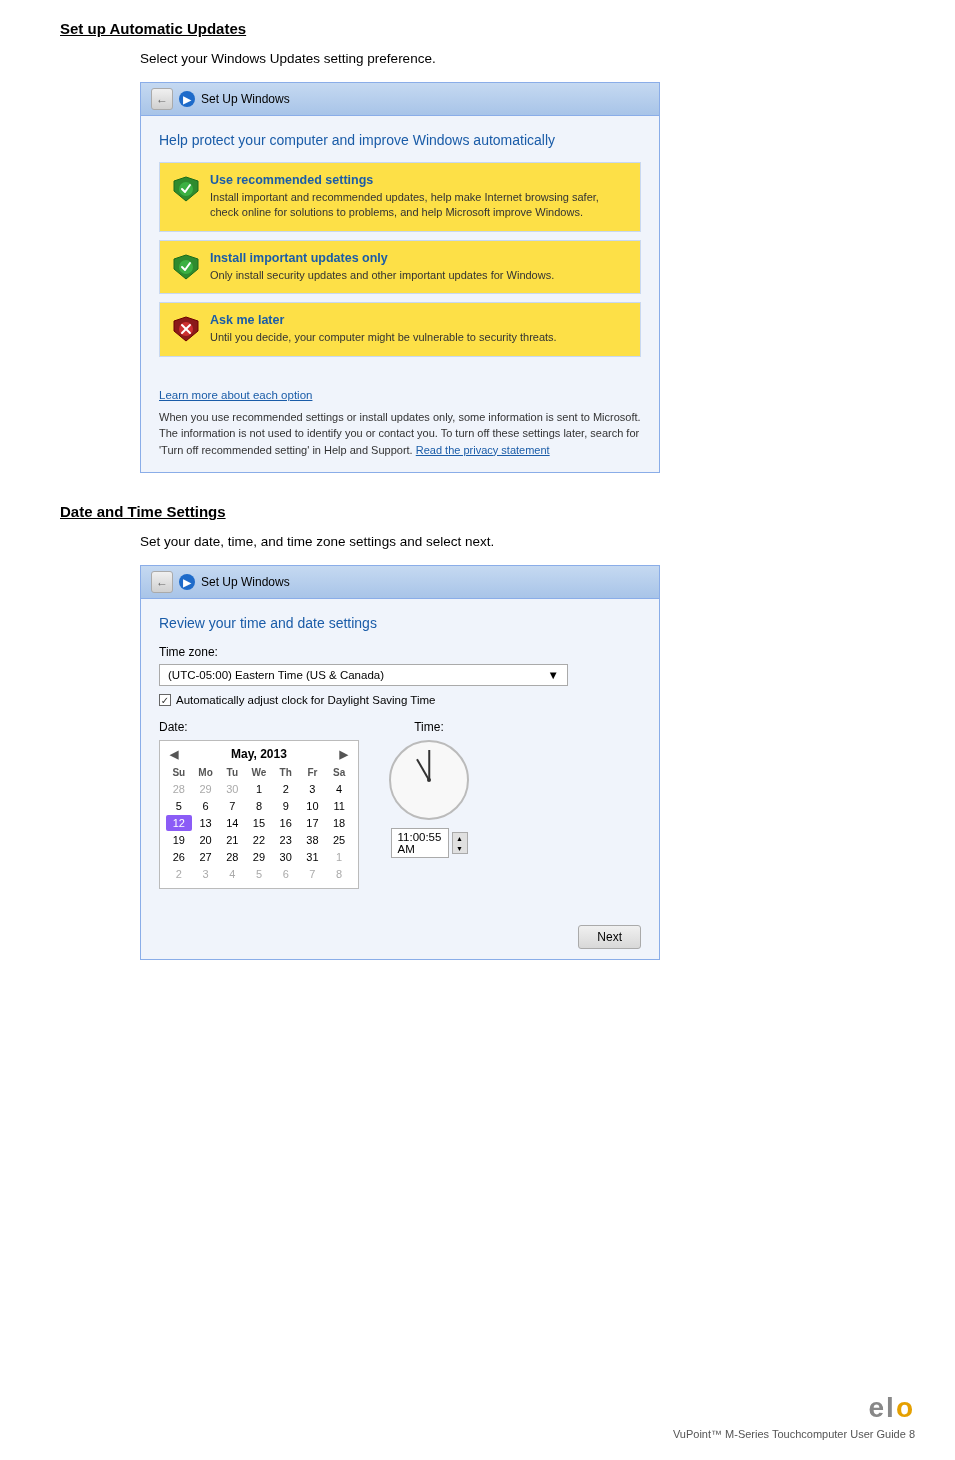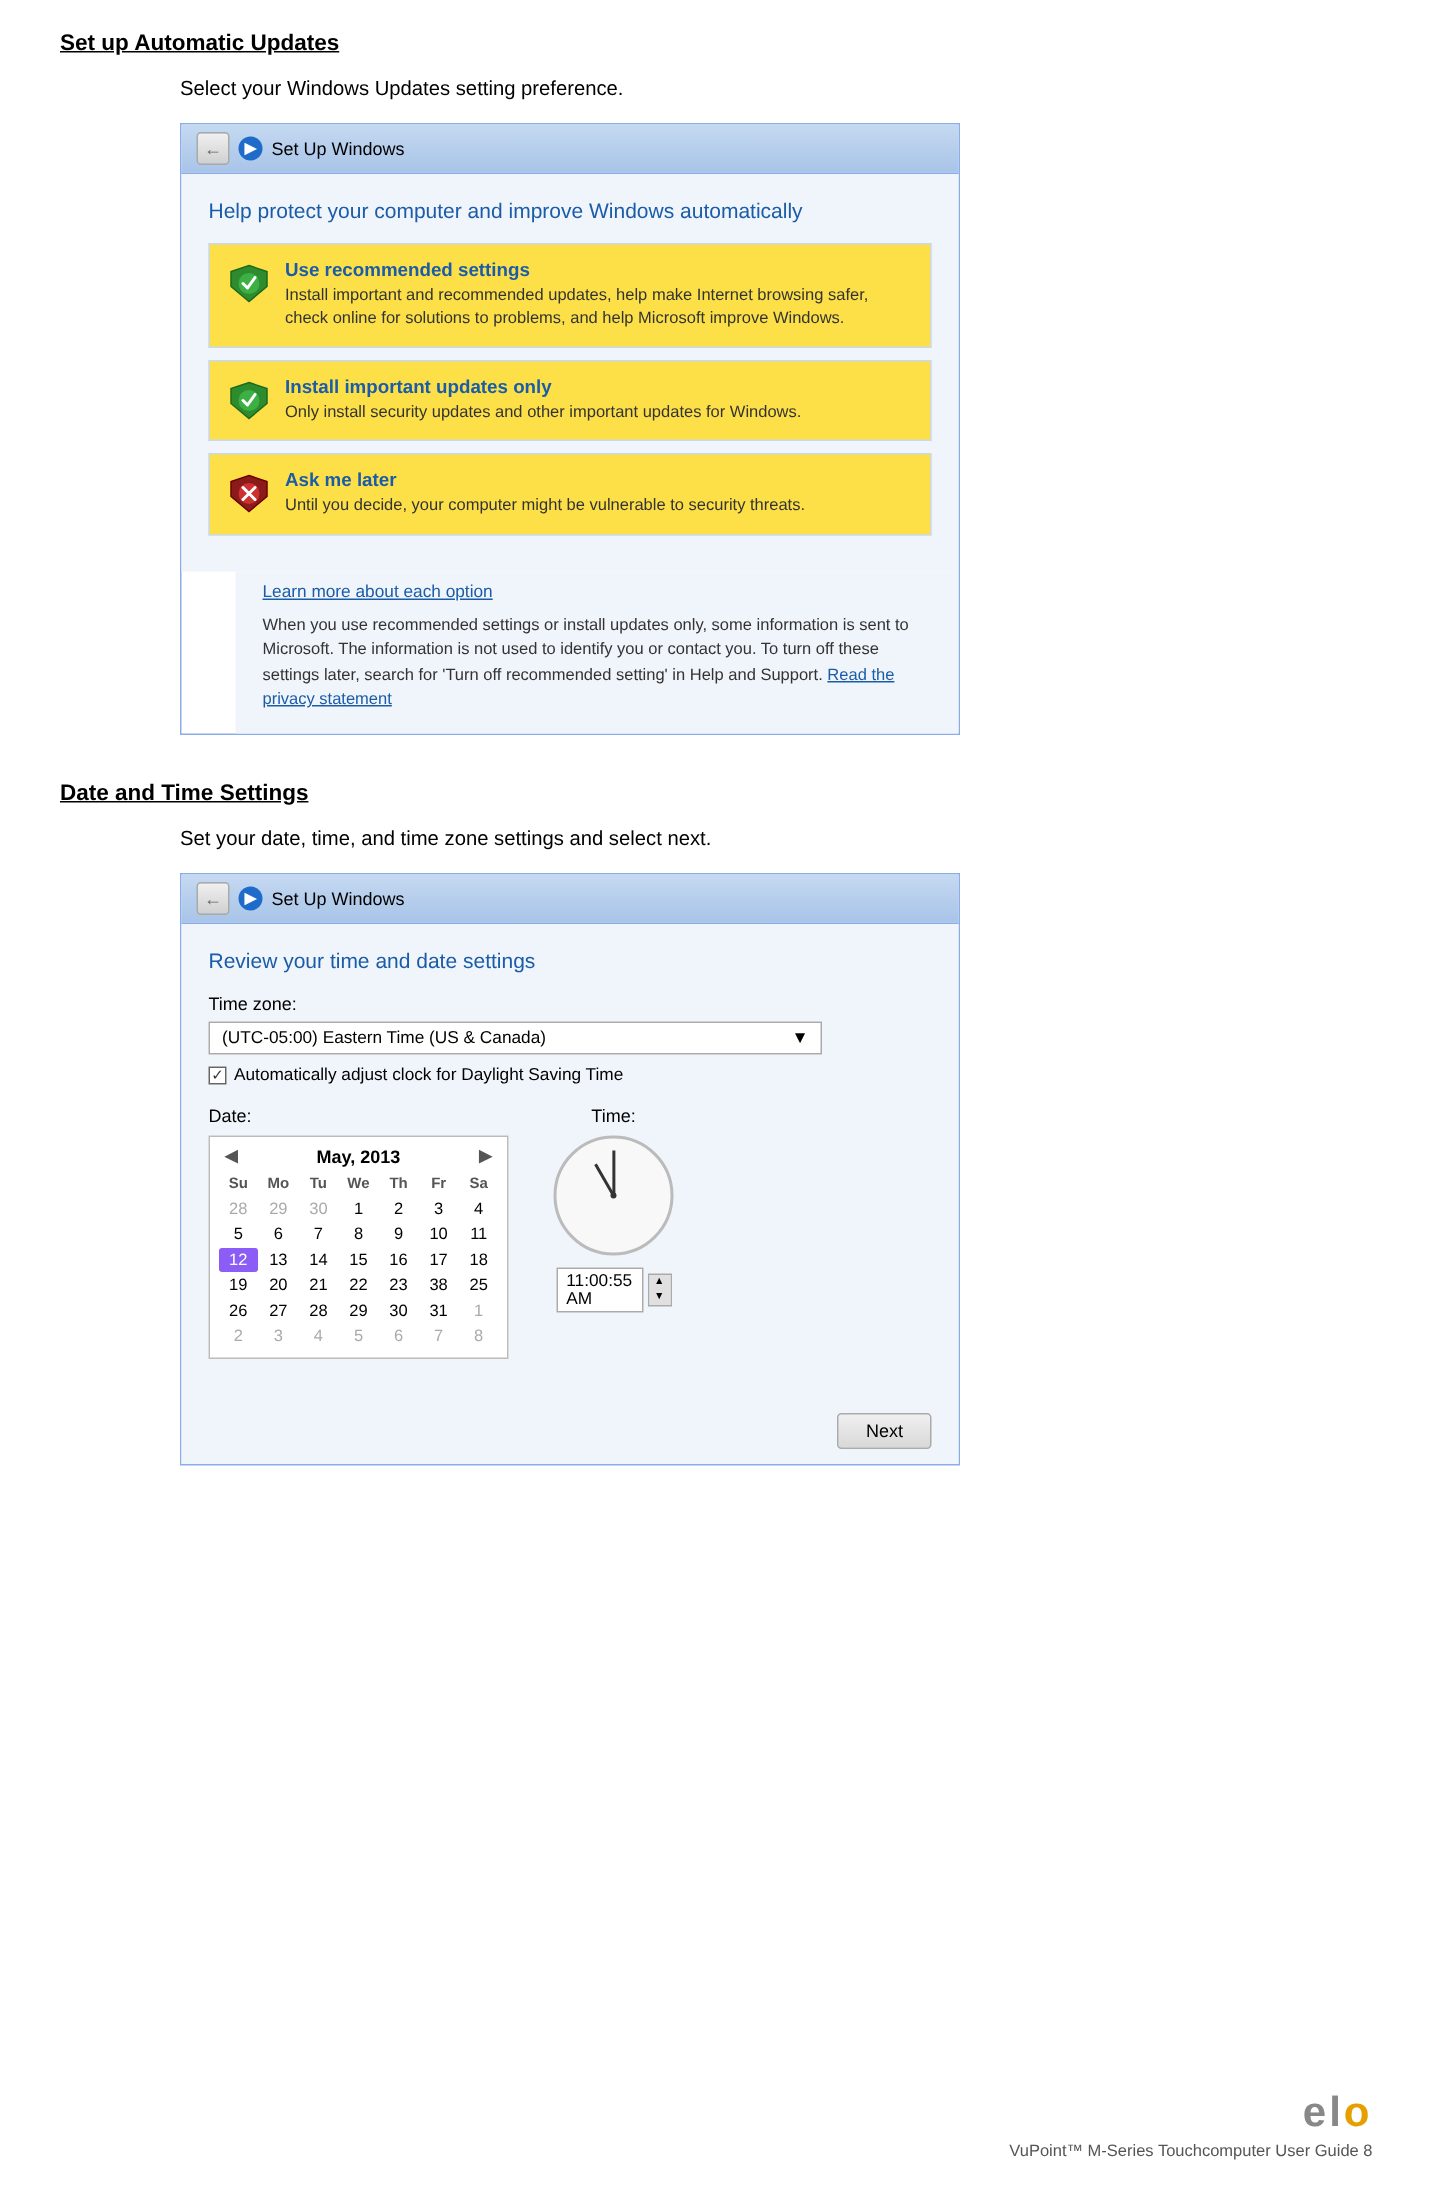--- a/index.html
+++ b/index.html
@@ -7,21 +7,21 @@
       width: 955px;
       min-height: 1460px;
       background: #ffffff;
       font-family: Arial, sans-serif;
       font-size: 14px;
       color: #000;
       position: relative;
     }
 
     .page-content {
-      padding: 20px 40px 60px 40px;
+      padding: 20px 40px 60px 60px;
     }
 
     
     .section-heading {
       font-weight: bold;
       font-size: 15px;
       text-decoration: underline;
       margin-bottom: 14px;
     }
 
@@ -124,21 +124,20 @@
 
     .option-text-desc {
       font-size: 11px;
       color: #333;
       line-height: 1.4;
     }
 
     .win-footer {
       background: #f0f4fb;
       padding: 8px 18px 14px 18px;
-      margin-left: 36px;
     }
 
     .win-learn-link {
       color: #1a5ca8;
       font-size: 11.5px;
       text-decoration: underline;
       display: block;
       margin-bottom: 8px;
     }
 

